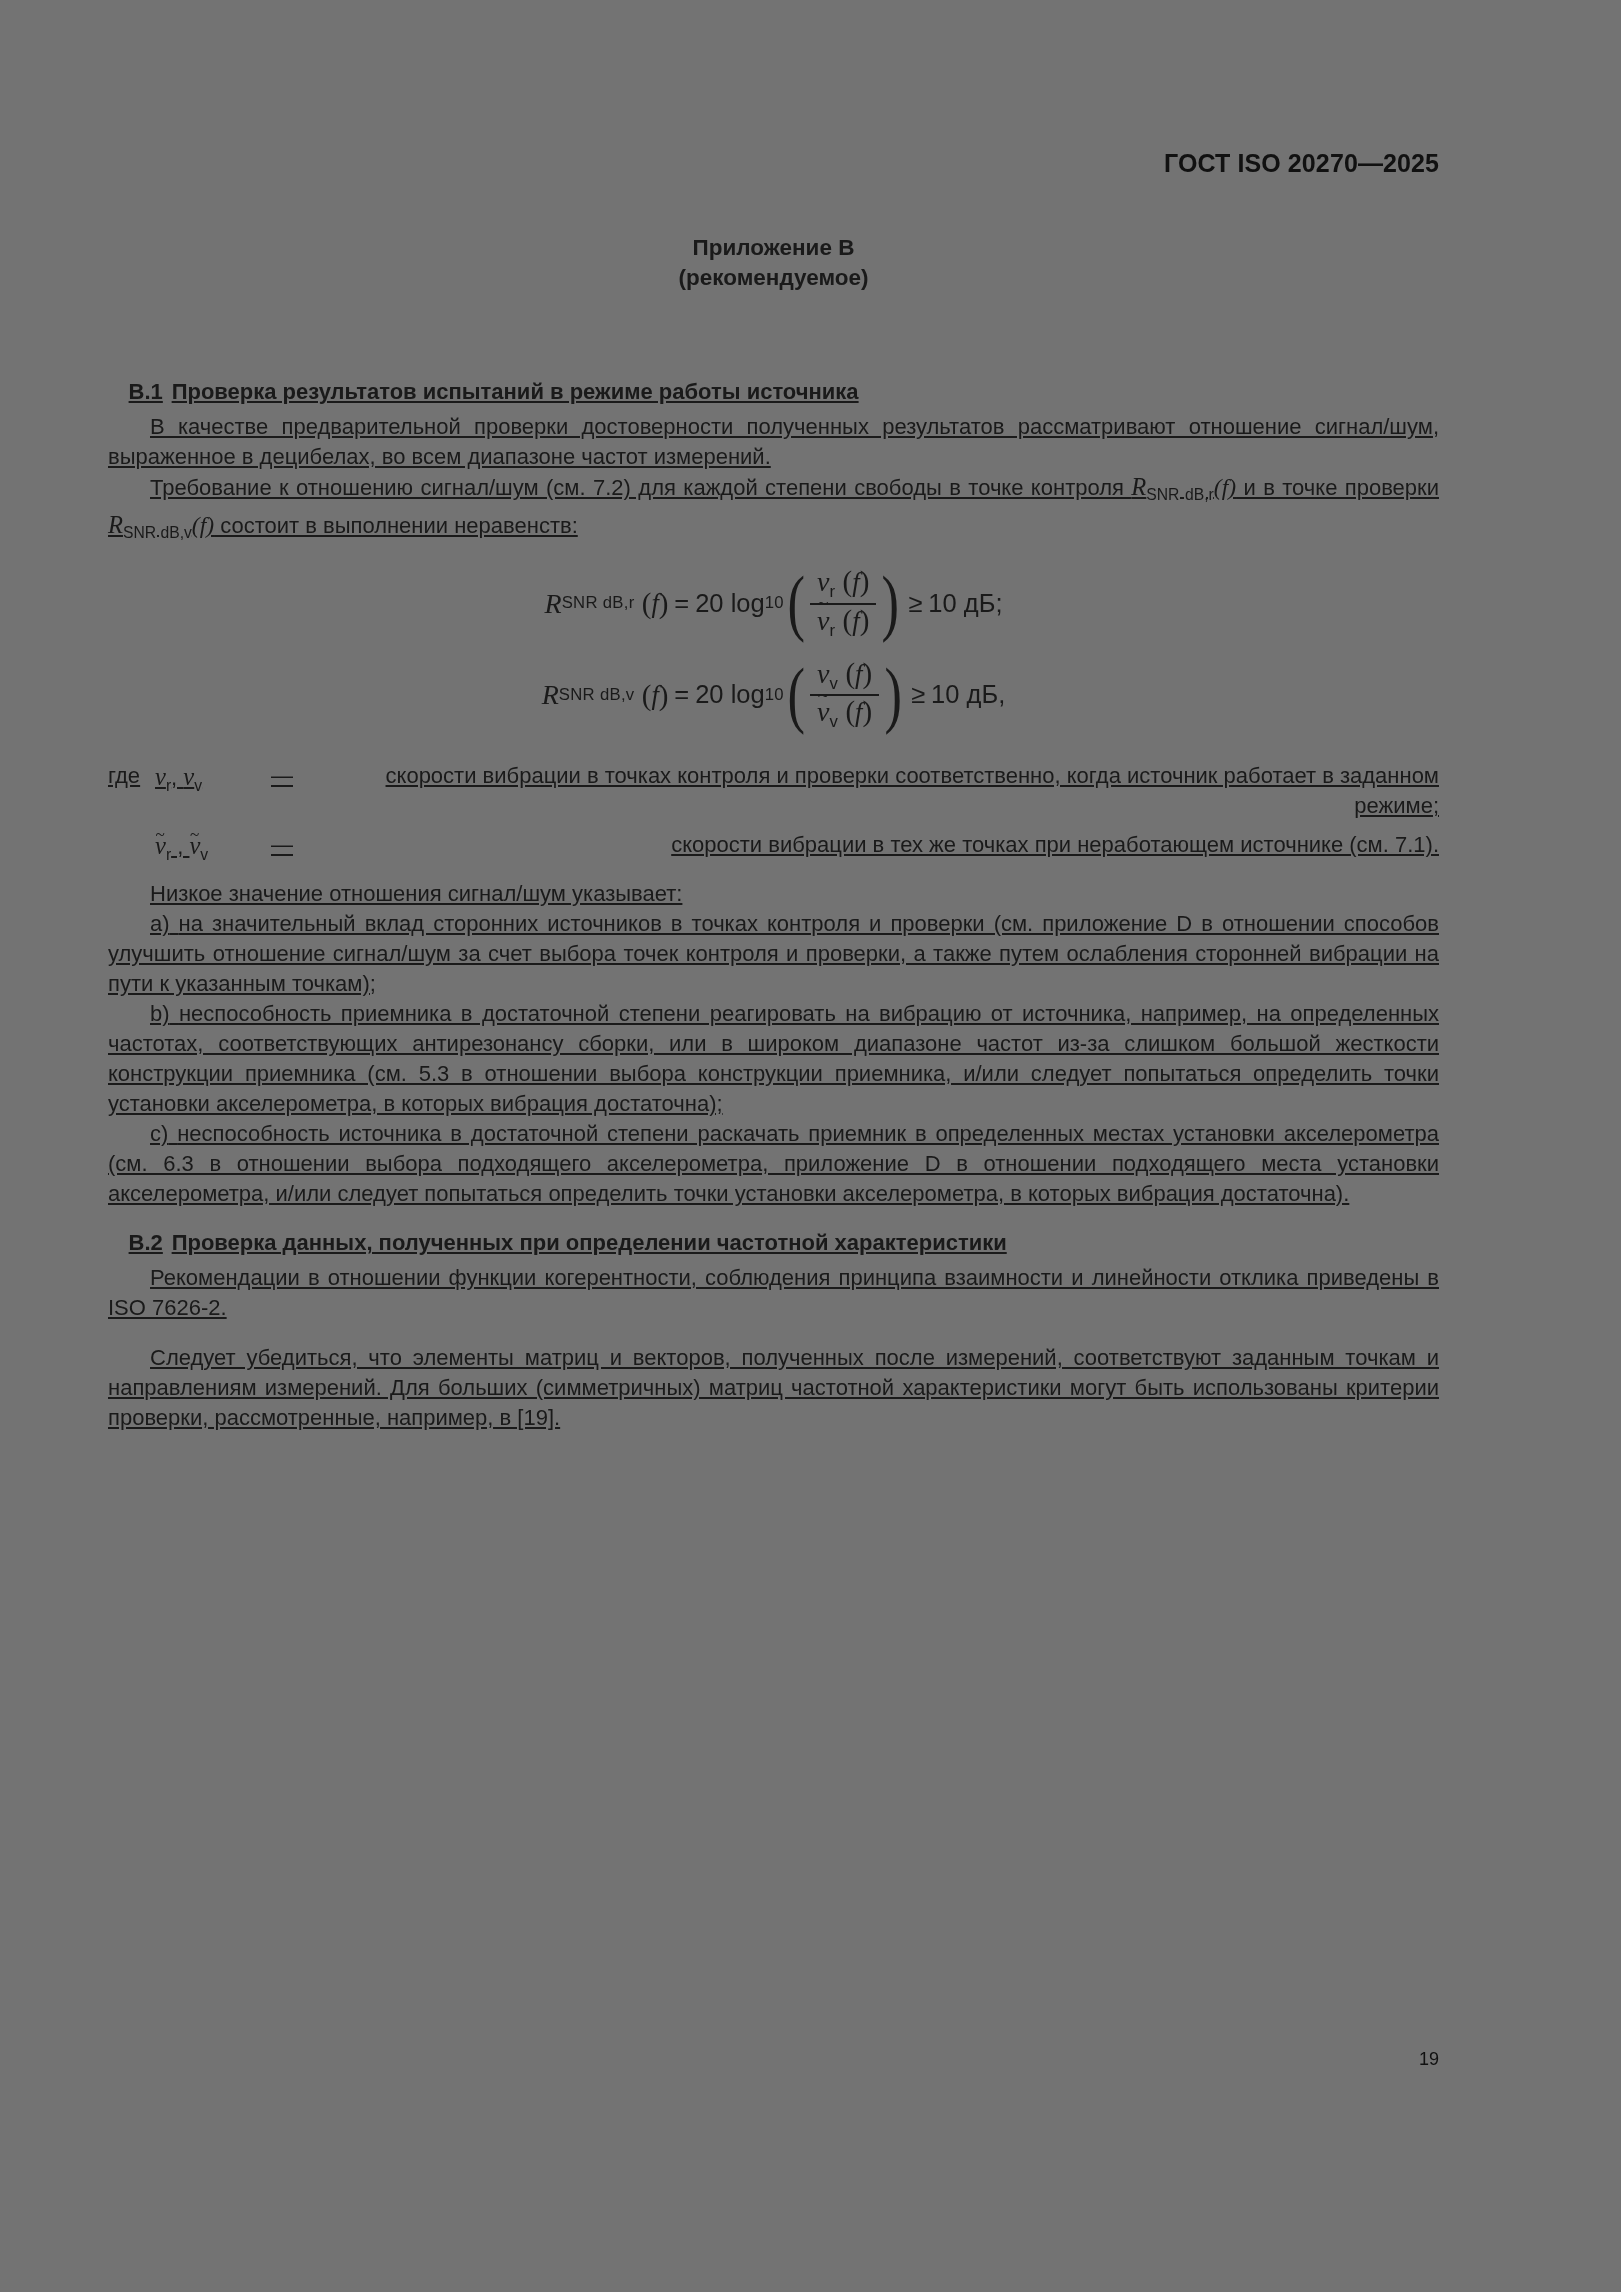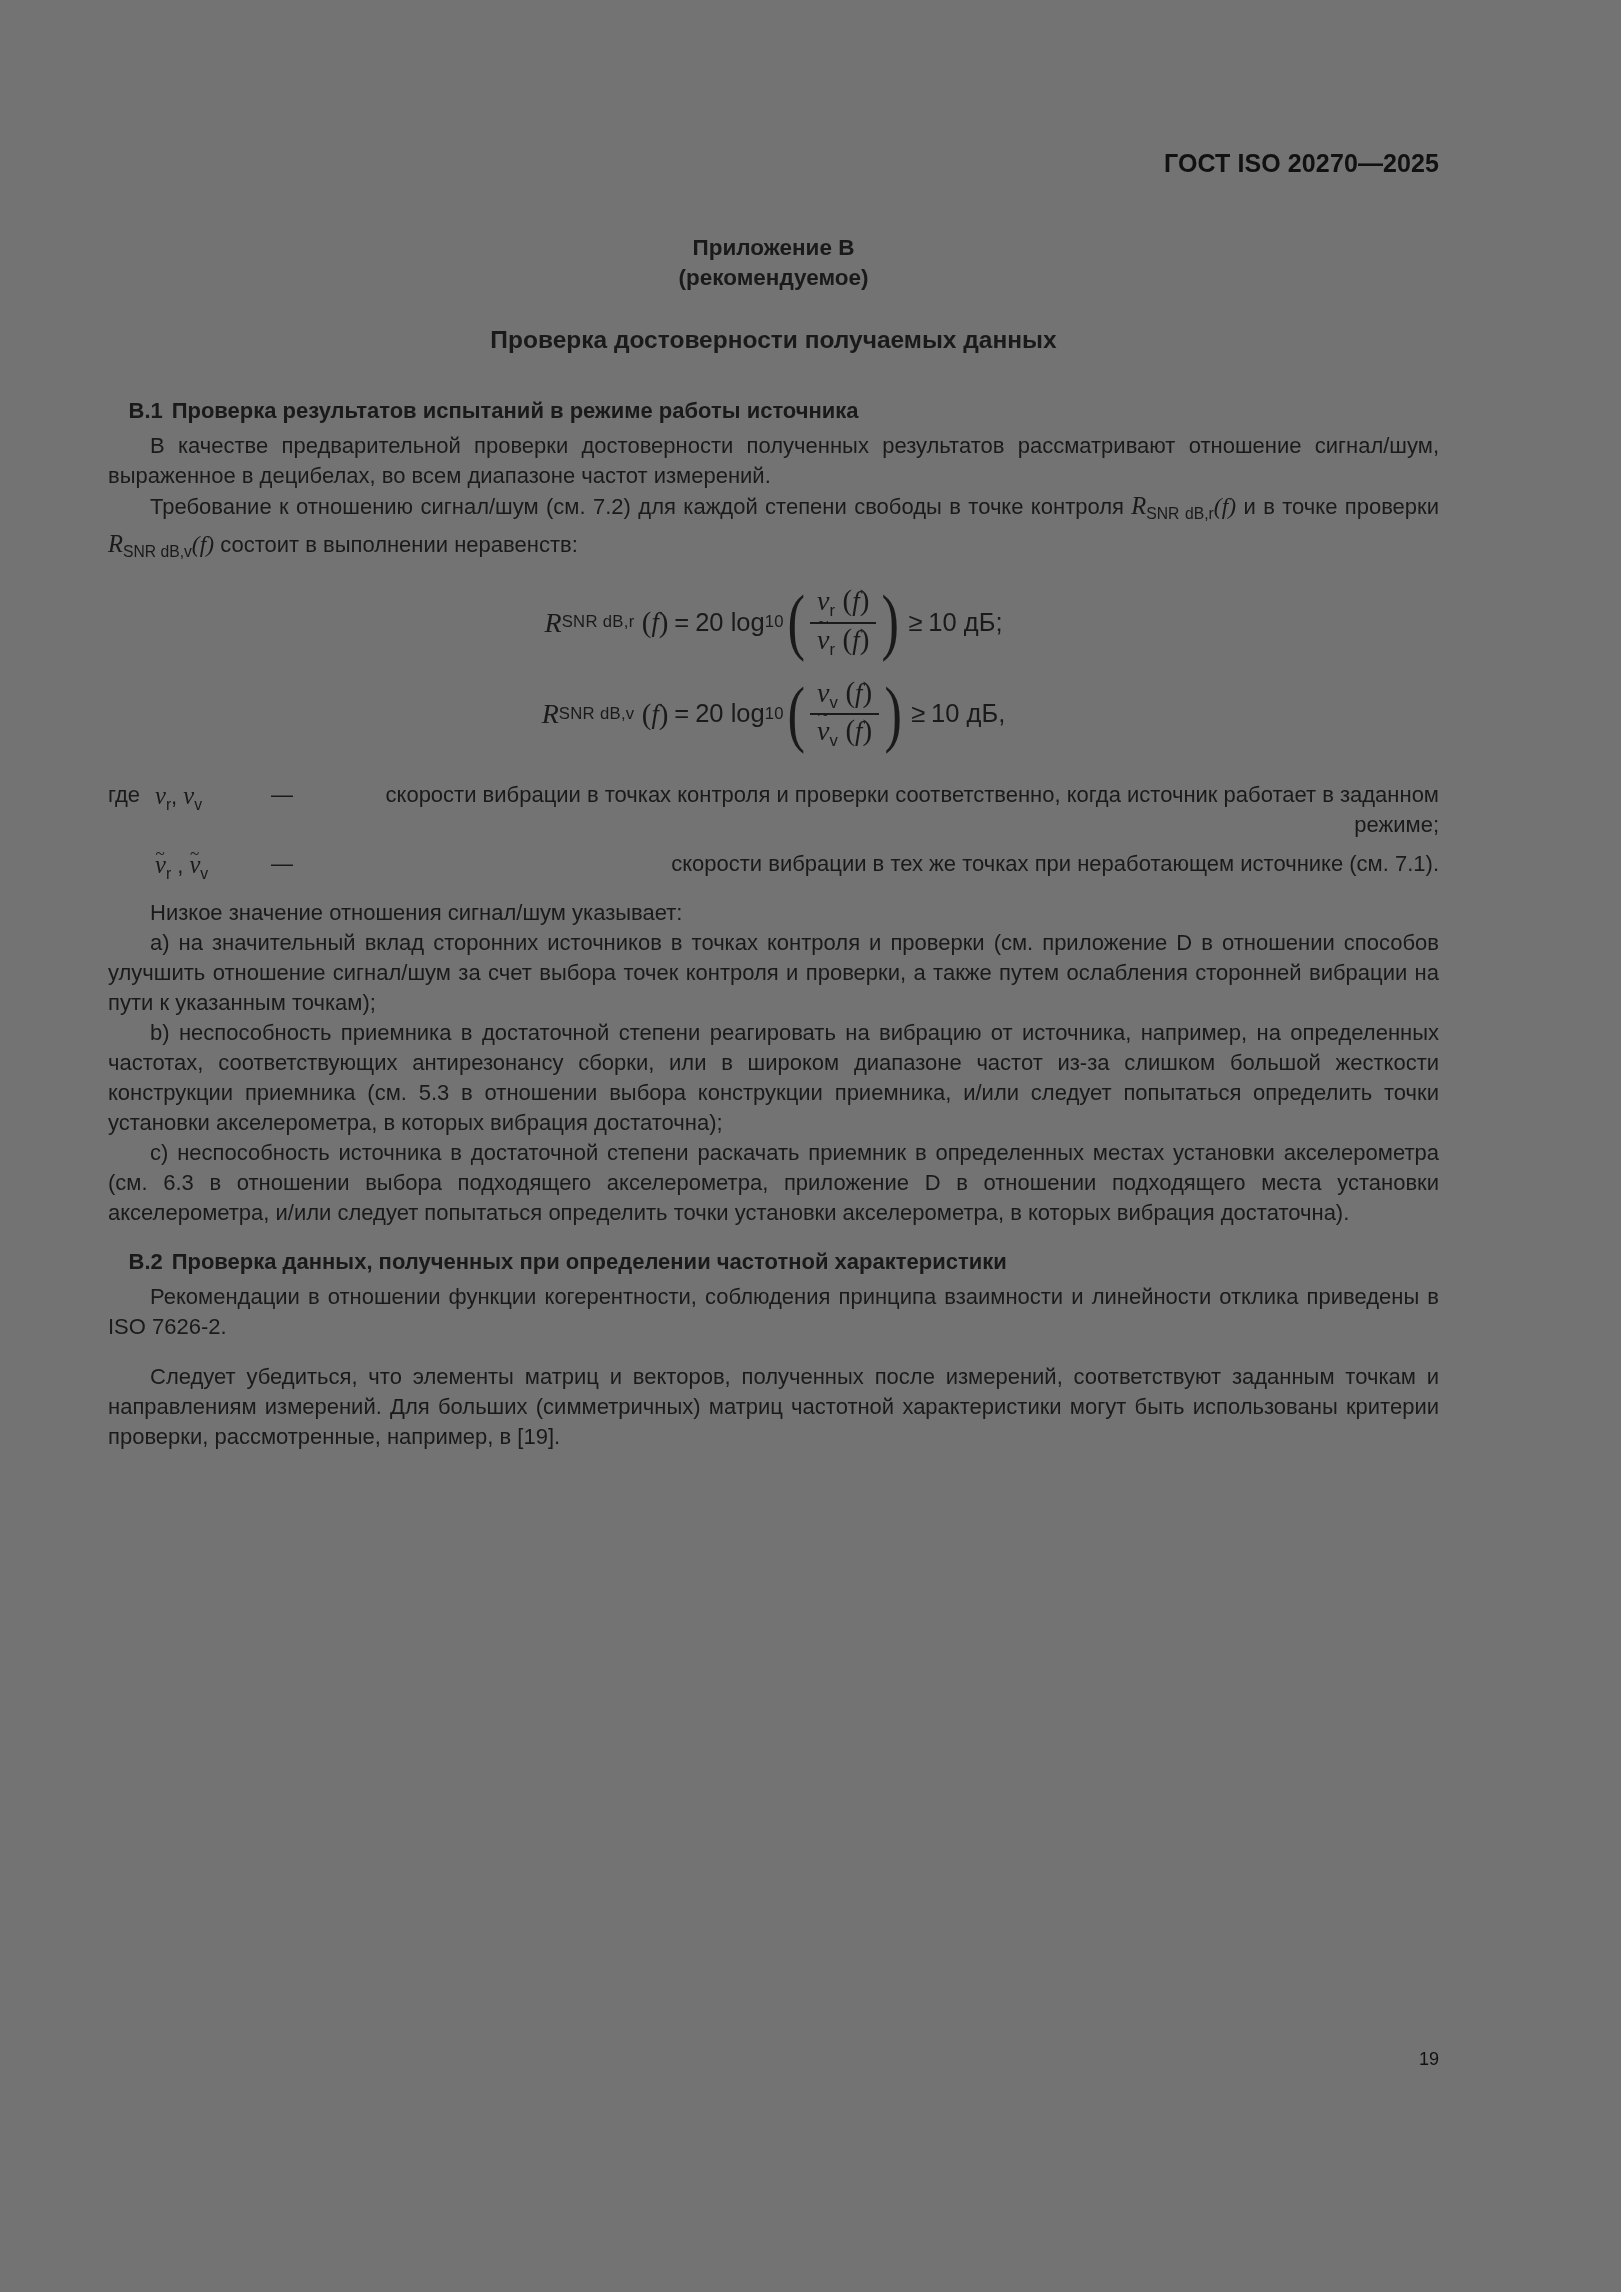--- a/index.html
+++ b/index.html
@@ -56,22 +56,23 @@
     font-size: 24.5px;
     font-weight: bold;
     margin-top: 32px;
     line-height: 30px;
   }
 
   
   .flow {
     position: absolute;
     left: 108px;
-    top: 396px;
+    top: 377px;
     width: 1331px;
+    text-decoration: underline;
   }
   h3.sec {
     font-size: 22px;
     font-weight: bold;
     margin: 0 0 5.9px 0;
     padding: 0;
     line-height: 29px;
     text-indent: 20.6px;
   }
   h3.sec .num { margin-right: 8.8px; }
@@ -247,21 +248,20 @@
 </head>
 <body>
 
 <div class="page">
 
   <div class="doc-header">ГОСТ ISO 20270—2025</div>
 
   <div class="annex-block">
     <div class="annex-title">Приложение В</div>
     <div class="annex-sub">(рекомендуемое)</div>
-    <div class="annex-heading">Проверка достоверности получаемых данных</div>
   </div>
 
   <div class="flow">
 
     <h3 class="sec">
       <span class="num">В.1</span><span>Проверка результатов испытаний в режиме работы источника</span>
     </h3>
 
     <p class="para">В качестве предварительной проверки достоверности полученных результатов рассматривают отношение сигнал/шум, выраженное в децибелах, во всем диапазоне частот измерений.</p>
 

